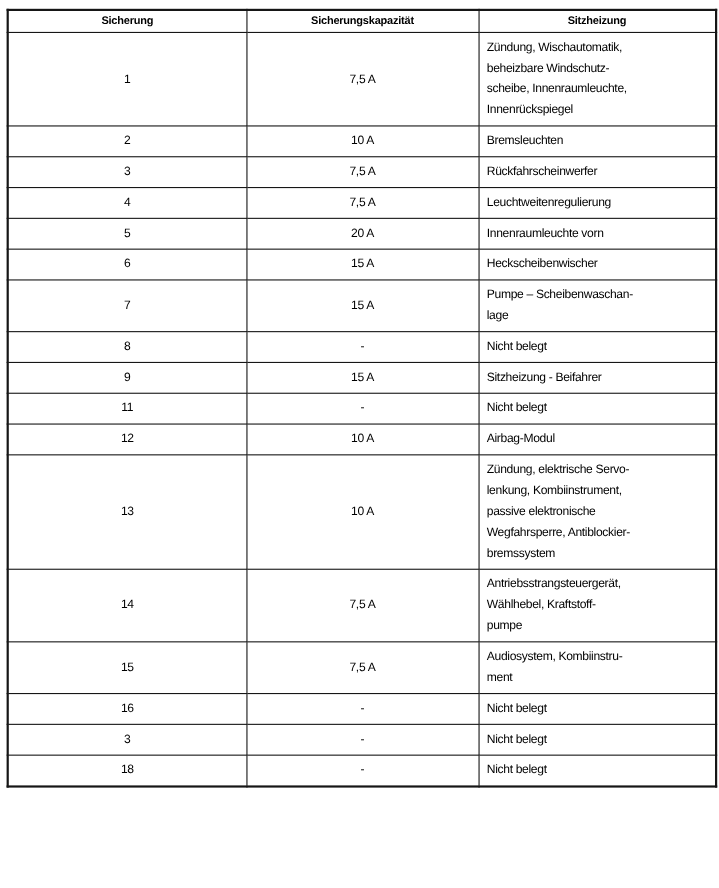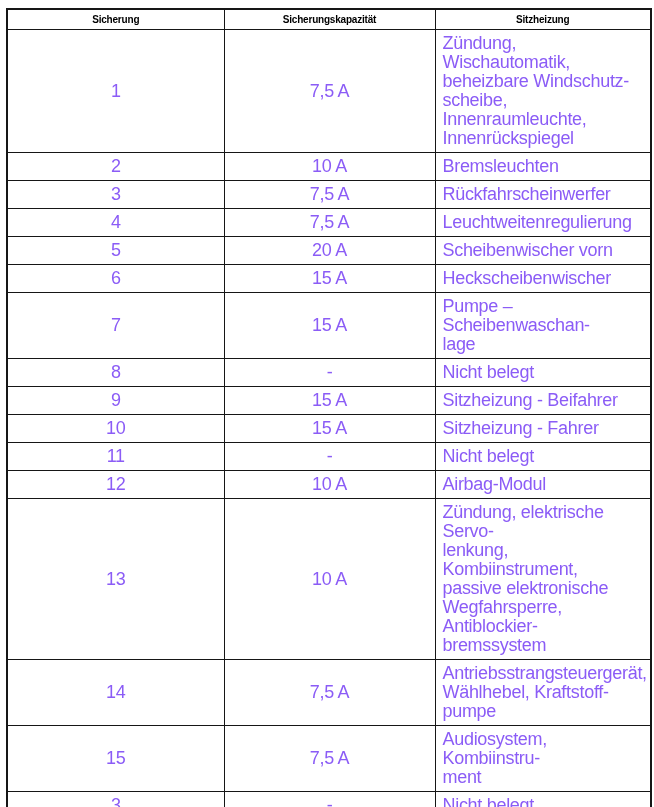--- a/index.html
+++ b/index.html
@@ -30,23 +30,23 @@
   }
   th {
     font-size: 10px;
     font-weight: bold;
     color: #000000;
     text-align: center;
     padding: 4px 18px;
     letter-spacing: -0.2px;
   }
   td {
-    font-size: 18px;
+    font-size: 11px;
     line-height: 19px;
-    color: #8b5cf6;
+    color: #000000;
     padding: 4px 6px;
     vertical-align: middle;
     letter-spacing: -0.3px;
   }
   td.num, td.cap {
     text-align: center;
   }
   td.circuits {
     text-align: left;
     padding-left: 7px;
@@ -91,21 +91,21 @@
         <td class="circuits">Rückfahrscheinwerfer</td>
       </tr>
       <tr>
         <td class="num">4</td>
         <td class="cap">7,5 A</td>
         <td class="circuits">Leuchtweitenregulierung</td>
       </tr>
       <tr>
         <td class="num">5</td>
         <td class="cap">20 A</td>
-        <td class="circuits">Scheibenwischer vorn</td>
+        <td class="circuits">Innenraumleuchte vorn</td>
       </tr>
       <tr>
         <td class="num">6</td>
         <td class="cap">15 A</td>
         <td class="circuits">Heckscheibenwischer</td>
       </tr>
       <tr>
         <td class="num">7</td>
         <td class="cap">15 A</td>
         <td class="circuits">Pumpe – Scheibenwaschan-
@@ -113,25 +113,20 @@
       </tr>
       <tr>
         <td class="num">8</td>
         <td class="cap">-</td>
         <td class="circuits">Nicht belegt</td>
       </tr>
       <tr>
         <td class="num">9</td>
         <td class="cap">15 A</td>
         <td class="circuits">Sitzheizung - Beifahrer</td>
-      </tr>
-      <tr>
-        <td class="num">10</td>
-        <td class="cap">15 A</td>
-        <td class="circuits">Sitzheizung - Fahrer</td>
       </tr>
       <tr>
         <td class="num">11</td>
         <td class="cap">-</td>
         <td class="circuits">Nicht belegt</td>
       </tr>
       <tr>
         <td class="num">12</td>
         <td class="cap">10 A</td>
         <td class="circuits">Airbag-Modul</td>
@@ -152,20 +147,25 @@
 Wählhebel, Kraftstoff-
 pumpe</td>
       </tr>
       <tr>
         <td class="num">15</td>
         <td class="cap">7,5 A</td>
         <td class="circuits">Audiosystem, Kombiinstru-
 ment</td>
       </tr>
       <tr>
+        <td class="num">16</td>
+        <td class="cap">-</td>
+        <td class="circuits">Nicht belegt</td>
+      </tr>
+      <tr>
         <td class="num">3</td>
         <td class="cap">-</td>
         <td class="circuits">Nicht belegt</td>
       </tr>
       <tr>
         <td class="num">18</td>
         <td class="cap">-</td>
         <td class="circuits">Nicht belegt</td>
       </tr>
     </tbody>

